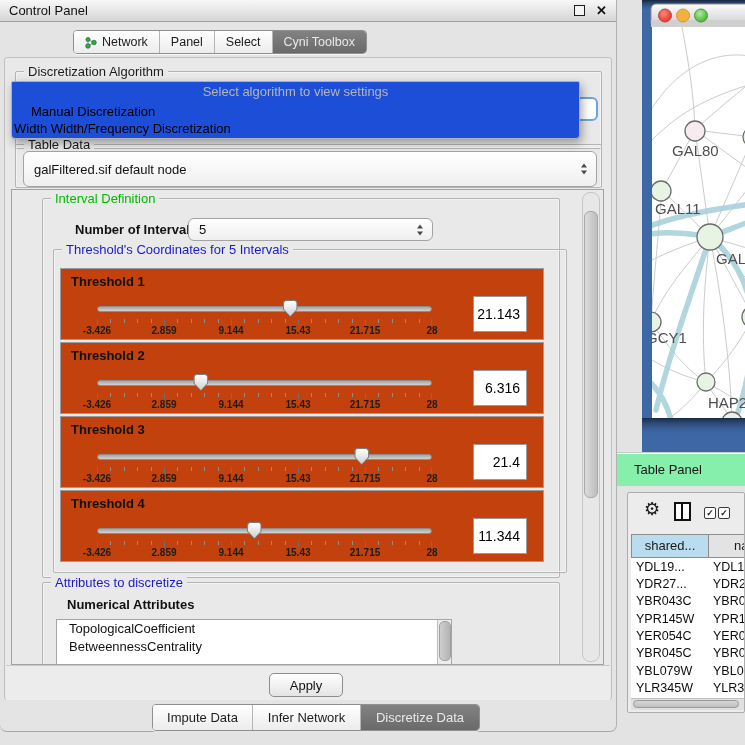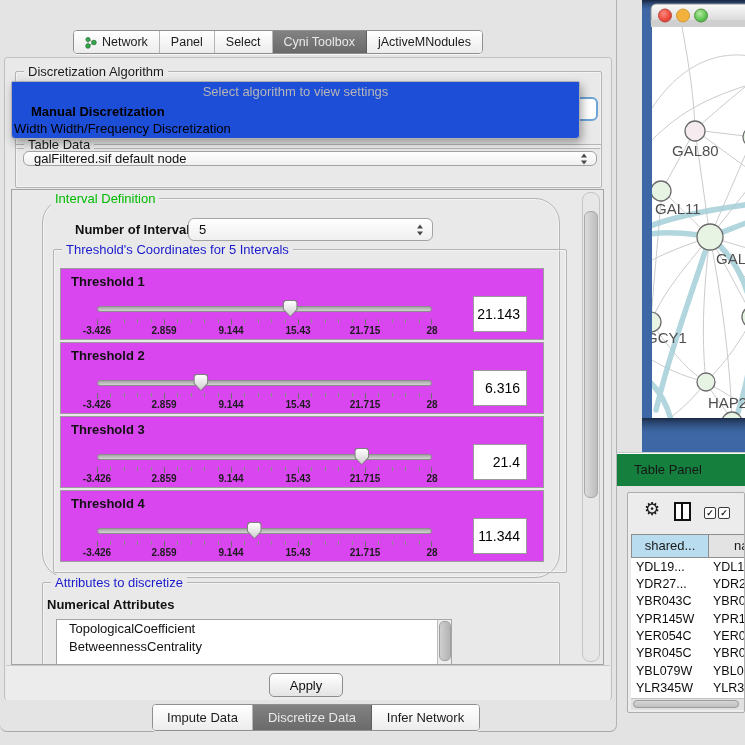--- a/index.html
+++ b/index.html
@@ -32,66 +32,66 @@
   .group-title.blue{color:var(--accent-blue);}
 
   .alg-group{left:10px;top:13px;width:585px;height:76px;}
   .combo{position:absolute;background:linear-gradient(#ffffff,#efefef);border:1px solid #a3a3a3;border-radius:6px;box-sizing:border-box;font-size:13px;color:#111;}
   .combo .combo-text{position:absolute;left:10px;top:0;bottom:0;display:flex;align-items:center;}
   .stepper{position:absolute;right:8px;top:50%;width:7px;height:13px;transform:translateY(-50%);}
   .stepper::before{content:"";position:absolute;top:1px;left:0;border-left:3.5px solid transparent;border-right:3.5px solid transparent;border-bottom:4.5px solid #4a4a4a;}
   .stepper::after{content:"";position:absolute;bottom:1px;left:0;border-left:3.5px solid transparent;border-right:3.5px solid transparent;border-top:4.5px solid #4a4a4a;}
   .focus-combo{left:18px;top:39px;width:575px;height:24px;border:2px solid var(--focus-ring);background:#fff;z-index:1;}
   .td-group{left:10px;top:86px;width:585px;height:42px;}
-  .td-combo{left:18px;top:93px;width:574px;height:15px;}
+  .td-combo{left:18px;top:93px;width:574px;height:36px;}
 
   .popup{position:absolute;left:6px;top:23px;width:567px;height:56px;background:#1d4ed8;border:1px solid #b0b0b0;border-radius:2px 2px 4px 4px;box-shadow:2px 4px 10px rgba(0,0,0,.35);z-index:6;font-size:13px;}
   .popup-header{height:19px;text-align:center;color:#b6b6b6;padding-top:2px;}
   .popup-item{height:17px;line-height:17px;padding-left:2px;color:#000;}
-  .popup-item.bold{font-weight:700;padding-left:19px;}
+  .popup-item.bold{font-weight:400;padding-left:19px;}
 
   .scroll-area{position:absolute;left:6px;top:131px;width:593px;height:476px;border:1px solid #a2a2a2;background:#e9e9e9;overflow:hidden;box-sizing:border-box;}
   .panel-scrollbar{position:absolute;right:3px;top:2px;bottom:2px;width:16px;background:#e7e7e7;border:1px solid #c6c6c6;border-radius:8px;}
   .panel-thumb{position:absolute;left:1px;top:18px;width:12px;height:285px;border-radius:6px;background:linear-gradient(90deg,#dcdcdc,#bdbdbd);border:1px solid #a8a8a8;}
 
-  .interval-group{left:30px;top:8px;width:516px;height:378px;border-radius:25px;}
+  .interval-group{left:30px;top:8px;width:516px;height:378px;}
   .bold-label{font-weight:700;font-size:13px;color:#111;}
   .noi-label{position:absolute;left:32px;top:23px;}
   .noi-combo{left:145px;top:19px;width:245px;height:23px;}
   .thresholds-group{left:10px;top:50px;width:496px;height:322px;padding-left:16px;}
 
-  .threshold{position:absolute;left:6px;width:484px;height:72px;border:1px solid #9c9c9c;background:#d946ef;box-sizing:border-box;}
+  .threshold{position:absolute;left:6px;width:484px;height:72px;border:1px solid #9c9c9c;background:#c2410c;box-sizing:border-box;}
   .th-label{position:absolute;left:10px;top:5px;font-weight:700;font-size:13px;color:#111;}
   .slider{position:absolute;left:36px;top:30px;width:335px;height:38px;}
   .track{position:absolute;left:0;right:0;top:7px;height:4px;background:linear-gradient(#a6a6a6,#d2d2d2);border:1px solid #8d8d8d;border-radius:3px;}
   .thumb{position:absolute;top:1px;width:15px;height:17px;transform:translateX(-50%);z-index:2;}
   .thumb::before{content:"";position:absolute;inset:0;background:#7f7f7f;clip-path:polygon(14% 0,86% 0,100% 12%,100% 55%,50% 100%,0 55%,0 12%);}
   .thumb::after{content:"";position:absolute;inset:1px;background:linear-gradient(#ffffff,#cfcfcf);clip-path:polygon(14% 0,86% 0,100% 13%,100% 54%,50% 100%,0 54%,0 13%);}
   .minor-ticks{position:absolute;left:0;right:0;top:20px;height:4px;background-image:repeating-linear-gradient(90deg,#8e8e8e 0,#8e8e8e 1px,transparent 1px,transparent 4%);}
   .mt{position:absolute;top:20px;width:1px;height:6px;background:#6f6f6f;}
   .tick-labels{position:absolute;left:0;right:0;top:26px;height:12px;font-size:10px;font-weight:700;color:#1c1c1c;}
   .tick-labels span{position:absolute;transform:translateX(-50%);white-space:nowrap;}
   .tl0{left:0;} .tl1{left:20%;} .tl2{left:40%;} .tl3{left:60%;} .tl4{left:80%;} .tl5{left:100%;}
   .value-box{position:absolute;right:16px;top:27px;width:54px;height:36px;background:#fff;border:1px solid #9a9a9a;box-sizing:border-box;font-size:14px;color:#000;text-align:right;line-height:34px;padding-right:6px;}
 
   .attr-group{left:30px;top:392px;width:516px;height:180px;}
-  .attr-subtitle{position:absolute;left:4px;top:14px;}
+  .attr-subtitle{position:absolute;left:24px;top:14px;}
   .attr-list{position:absolute;left:13px;top:36px;width:396px;height:90px;background:#fff;border:1px solid #a5a5a5;box-sizing:border-box;overflow:hidden;}
   .attr-item{height:18px;line-height:18px;padding-left:12px;font-size:13px;color:#111;}
   .list-scrollbar{position:absolute;right:0;top:0;bottom:0;width:13px;background:#ededed;border-left:1px solid #bdbdbd;}
   .list-thumb{position:absolute;left:1px;top:1px;width:10px;height:38px;border-radius:5px;background:linear-gradient(90deg,#cfcfcf,#b3b3b3);border:1px solid #a0a0a0;}
 
   .apply-bar{position:absolute;left:1px;right:1px;top:607px;height:34px;border-top:1px solid #c9c9c9;background:#ececec;}
   .apply-btn{position:absolute;left:263px;top:7px;width:74px;height:24px;border:1px solid #8d8d8d;border-radius:5px;background:linear-gradient(#ffffff,#e4e4e4);font-size:13px;color:#111;font-family:"Liberation Sans",sans-serif;}
 
   
   .net-window{position:absolute;left:622px;top:0;width:123px;height:512px;overflow:hidden;margin-left:20px;}
 
   
-  .tp-header{position:absolute;left:617px;top:452px;width:128px;height:34px;background:#15803d;border-top:1px solid #c9c9c9;box-shadow:inset 0 1px 0 #fbfbfb;font-size:13px;color:#161616;line-height:34px;padding-left:17px;box-sizing:border-box;}
+  .tp-header{position:absolute;left:617px;top:452px;width:128px;height:34px;background:#86efac;border-top:1px solid #c9c9c9;box-shadow:inset 0 1px 0 #fbfbfb;font-size:13px;color:#161616;line-height:34px;padding-left:17px;box-sizing:border-box;}
   .tp-body{position:absolute;left:627px;top:492px;width:118px;height:221px;background:#ececec;border:1px solid #adadad;border-radius:2px;box-sizing:border-box;overflow:hidden;}
   .gear{position:absolute;left:16px;top:6px;font-size:18px;color:#1c1c1c;line-height:20px;}
   .colsel{position:absolute;left:46px;top:9px;width:13px;height:15px;border:2px solid #111;background:#fff;}
   .colsel::after{content:"";position:absolute;left:5px;top:0;bottom:0;width:2px;background:#111;}
   .cb{position:absolute;top:14px;width:10px;height:10px;border:1.5px solid #3a3a3a;border-radius:2px;background:#fdfdfd;font-size:9px;line-height:10px;text-align:center;color:#222;font-weight:700;}
   .cb1{left:76px;} .cb2{left:90px;}
   .tp-head-row{position:absolute;left:3px;top:41px;display:flex;height:24px;font-size:13px;color:#1a1a1a;}
   .tp-th{box-sizing:border-box;border:1px solid #8e8e8e;line-height:22px;text-align:center;}
   .tp-th.c1{width:78px;background:var(--hdr-blue);}
   .tp-th.c2{width:120px;background:#e3e3e3;text-align:left;padding-left:25px;border-left:none;}
@@ -101,20 +101,25 @@
   .tp-td.c2{padding-left:4px;white-space:nowrap;}
   .tp-hscroll{position:absolute;left:3px;top:205px;width:115px;height:11px;background:#e0e0e0;border-top:1px solid #c2c2c2;}
   .tp-hthumb{position:absolute;left:2px;top:1px;width:106px;height:8px;border-radius:4px;background:linear-gradient(#d6d6d6,#c0c0c0);border:1px solid #9c9c9c;box-sizing:border-box;}
 </style>
 </head>
 <body>
 
 <div class="stage">
 
   <div class="cp-window">
+    <div class="cp-titlebar">
+      <span class="cp-title">Control Panel</span>
+      <span class="float-btn"></span>
+      <span class="close-btn">✕</span>
+    </div>
 
     <div class="segbar top-tabs">
       <div class="seg">
         <svg class="net-icon" viewBox="0 0 12 13">
           <line x1="3" y1="3.5" x2="9" y2="6.5" stroke="#9a9a9a" stroke-width="1"></line>
           <line x1="3" y1="10" x2="9" y2="6.5" stroke="#9a9a9a" stroke-width="1"></line>
           <line x1="3" y1="3.5" x2="3" y2="10" stroke="#9a9a9a" stroke-width="1"></line>
           <circle cx="3" cy="3.5" r="2.1" fill="#37a64a" stroke="#1d7030" stroke-width="0.7"></circle>
           <circle cx="3" cy="10" r="2.3" fill="#37a64a" stroke="#1d7030" stroke-width="0.7"></circle>
           <circle cx="9" cy="6.5" r="2.3" fill="#37a64a" stroke="#1d7030" stroke-width="0.7"></circle>
@@ -122,23 +127,20 @@
         <span>Network</span>
       </div>
       <div class="seg">
           <span>Panel</span>
         </div>
       <div class="seg">
           <span>Select</span>
         </div>
       <div class="seg sel">
           <span>Cyni Toolbox</span>
-        </div>
-      <div class="seg">
-          <span>jActiveMNodules</span>
         </div>
     </div>
 
     <div class="main-panel">
 
       <div class="group alg-group">
         <span class="group-title">Discretization Algorithm</span>
       </div>
       <div class="combo focus-combo"></div>
 
@@ -286,25 +288,25 @@
 
       <div class="apply-bar">
         <button class="apply-btn">Apply</button>
       </div>
     </div>
 
     <div class="segbar bottom-tabs">
       <div class="seg bt0">
           <span>Impute Data</span>
         </div>
+      <div class="seg bt2">
+          <span>Infer Network</span>
+        </div>
       <div class="seg sel bt1">
           <span>Discretize Data</span>
-        </div>
-      <div class="seg bt2">
-          <span>Infer Network</span>
         </div>
     </div>
   </div>
 
   <div class="net-window">
     <svg width="123" height="452" viewBox="0 0 123 452">
       <defs>
         <linearGradient id="tbGrad" x1="0" y1="0" x2="0" y2="1">
           <stop offset="0" stop-color="#fbfbfb"></stop>
             <stop offset="1" stop-color="#cdcdcd"></stop>

